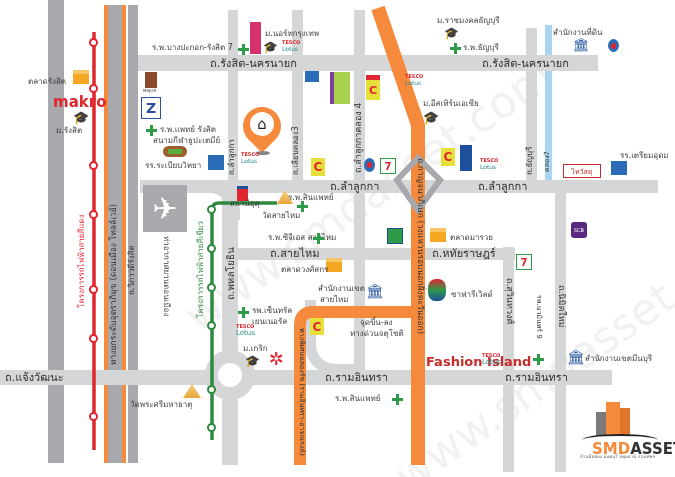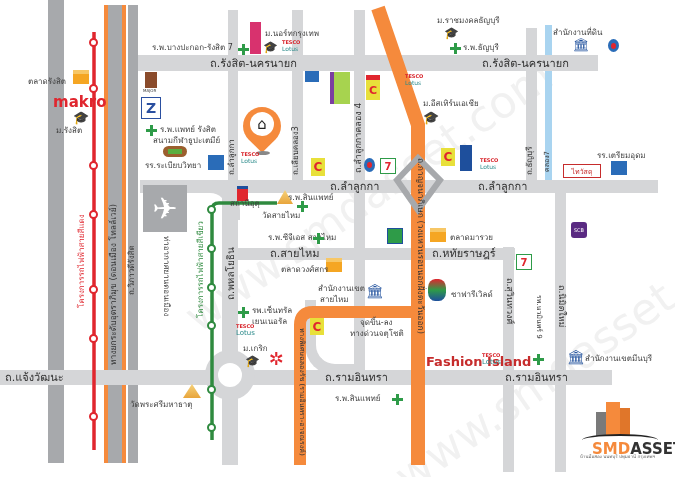--- a/index.html
+++ b/index.html
@@ -161,21 +161,21 @@
   <div class="lbl" style="left:241px;top:152px;font-size:5px;color:#d8232a;font-weight:bold;">TESCO</div>
   <div class="lbl" style="left:241px;top:158px;font-size:6px;color:#2a8a8a;">Lotus</div>
   <div class="ico" style="left:364px;top:158px;width:11px;height:14px;border-radius:50%;background:#2a6cb8;">
       <div style="width:5px;height:6px;border-radius:50%;background:#e0262e;"></div>
     </div>
   <div class="ico" style="left:380px;top:158px;width:14px;height:14px;background:#fff;border:1px solid #2e9b48;color:#e0262e;font-weight:bold;font-size:10px;">7</div>
   <div class="ico" style="left:441px;top:148px;width:14px;height:18px;background:#e8e03a;color:#e0262e;font-weight:bold;font-size:12px;">C</div>
   <div class="ico" style="left:460px;top:145px;width:12px;height:26px;background:#1e4f9c;"></div>
   <div class="lbl" style="left:480px;top:158px;font-size:5px;color:#d8232a;font-weight:bold;">TESCO</div>
   <div class="lbl" style="left:480px;top:164px;font-size:6px;color:#2a8a8a;">Lotus</div>
-  <div class="lbl" style="left:597px;top:152px;">รร.เตรียมอุดม</div>
+  <div class="lbl" style="left:620px;top:152px;">รร.เตรียมอุดม</div>
   <div class="ico" style="left:563px;top:164px;width:36px;height:12px;border:1px solid #c62c2c;background:#fff;font-size:7px;color:#c62c2c;">ไทวัสดุ</div>
   <div class="ico" style="left:611px;top:161px;width:16px;height:14px;background:#2a6cb8;"></div>
 
   <div class="ico" style="left:237px;top:186px;width:11px;height:12px;background:#e0262e;border-top:3px solid #1e4f9c;"></div>
   <div class="lbl" style="left:230px;top:200px;">สถานีอุตุ</div>
   <div class="ico" style="left:277px;top:190px;width:16px;height:14px;background:linear-gradient(to top,#e8a53c,#f6d27a);clip-path:polygon(50% 0,100% 100%,0 100%);"></div>
   <div class="lbl" style="left:262px;top:212px;">วัดสายไหม</div>
   <div class="lbl" style="left:288px;top:194px;">ร.พ.สินแพทย์</div>
   <div class="cross" style="left:297px;top:201px;"></div>
   <div class="lbl" style="left:256px;top:234px;padding-left:12px;">ร.พ.ซีจีเอส สายไหม</div>

